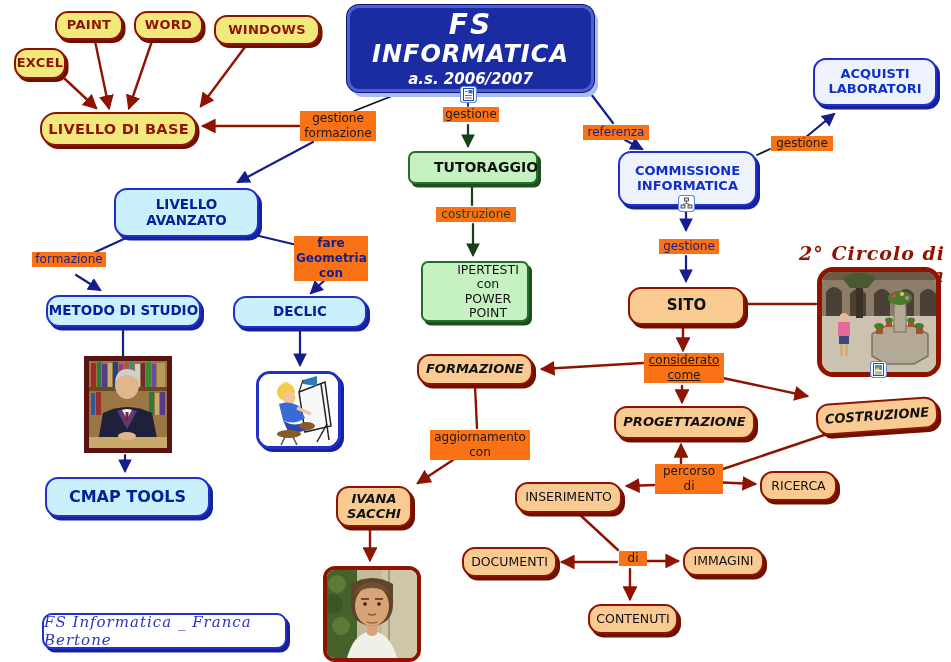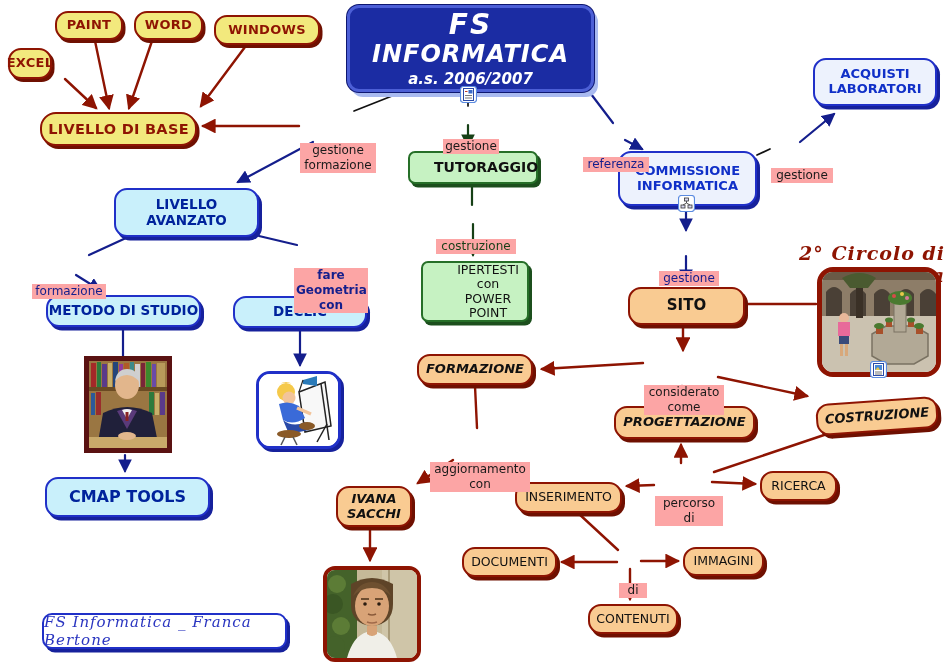--- a/index.html
+++ b/index.html
@@ -27,21 +27,21 @@
   .green{background:#c6f2c2;border:2.5px solid #266f28;color:#111;border-radius:7px;
          box-shadow:3px 3.5px 0 #1c4f1d;font-size:12.5px;padding-left:26px;}
   .green.bold{font-weight:bold;font-size:14px;}
   
   .orange{background:#f9cb92;border:2.5px solid #8e1402;color:#111;border-radius:13px;
           box-shadow:3px 3.5px 0 #6f1001;font-size:12.5px;}
   .orange.bold{font-weight:bold;font-size:15px;}
   .orange.bi{font-weight:bold;font-style:italic;font-size:13px;}
   
   .lbl{position:absolute;z-index:2;font-size:12px;color:#1a1a1a;text-align:center;
-       white-space:pre-line;line-height:1.25;background:#fca5a5;padding:0 2px;margin-top:32px;}
+       white-space:pre-line;line-height:1.25;background:#f97316;padding:0 2px;}
   .lbl.navy{color:#141e8c;}
   .lbl.dgreen{color:#173f17;}
   
   .img{position:absolute;z-index:2;overflow:hidden;box-sizing:border-box;background:#fff;}
   .img svg{display:block;}
   
   .ricon{position:absolute;z-index:3;width:17px;height:17px;}
   .script-caption{position:absolute;z-index:2;color:#8e1402;
        font-family:"DejaVu Serif","Liberation Serif",serif;font-style:italic;font-weight:bold;
        font-size:19px;letter-spacing:1px;text-align:right;}
@@ -117,21 +117,21 @@
       <line x1="473" y1="224" x2="473" y2="255" marker-end="url(#mg)"></line>
     </g>
   </svg>
 
   <div class="box title-box" style="left:347px;top:5px;width:247px;height:87px;">
     <div class="title-l1">FS</div>
     <div class="title-l2">INFORMATICA</div>
     <div class="title-l3">a.s. 2006/2007</div>
   </div>
 
-  <div class="box yellow" style="left:8px;top:48px;width:44px;height:31px;">EXCEL</div>
+  <div class="box yellow" style="left:14px;top:48px;width:52px;height:31px;">EXCEL</div>
   <div class="box yellow" style="left:55px;top:11px;width:68px;height:29px;">PAINT</div>
   <div class="box yellow" style="left:134px;top:11px;width:69px;height:29px;">WORD</div>
   <div class="box yellow" style="left:214px;top:15px;width:106px;height:30px;">WINDOWS</div>
   <div class="box yellow" style="left:40px;top:112px;width:157px;height:34px;font-size:14.5px;border-radius:16px;">LIVELLO DI BASE</div>
 
   <div class="box cyan" style="left:114px;top:188px;width:145px;height:49px;">LIVELLO
 AVANZATO</div>
   <div class="box cyan" style="left:46px;top:295px;width:155px;height:32px;">METODO DI STUDIO</div>
   <div class="box cyan" style="left:233px;top:296px;width:134px;height:32px;">DECLIC</div>
   <div class="box cyan" style="left:45px;top:477px;width:165px;height:40px;font-size:16px;">CMAP TOOLS</div>
@@ -162,21 +162,21 @@
 formazione</div>
   <div class="lbl" style="left:443px;top:107px;width:52px;">gestione</div>
   <div class="lbl navy" style="left:583px;top:125px;width:62px;">referenza</div>
   <div class="lbl" style="left:771px;top:136px;width:58px;">gestione</div>
   <div class="lbl navy" style="left:659px;top:239px;width:56px;">gestione</div>
   <div class="lbl dgreen" style="left:436px;top:207px;width:76px;">costruzione</div>
   <div class="lbl navy" style="left:32px;top:252px;width:70px;">formazione</div>
   <div class="lbl navy" style="left:294px;top:236px;width:70px;font-weight:bold;">fare
 Geometria
 con</div>
-  <div class="lbl" style="left:644px;top:353px;width:76px;">considerato
+  <div class="lbl" style="left:644px;top:353px;width:76px;text-decoration:underline;">considerato
 come</div>
   <div class="lbl" style="left:430px;top:430px;width:96px;">aggiornamento
 con</div>
   <div class="lbl" style="left:655px;top:464px;width:64px;">percorso
 di</div>
   <div class="lbl" style="left:619px;top:551px;width:24px;">di</div>
 
   <div class="script-caption" style="left:760px;top:242px;width:185px;">2° Circolo di Brescia</div>
   <div class="credit" style="left:30px;top:613px;width:241px;height:32px;">
     <span>FS Informatica _ Franca Bertone</span>

